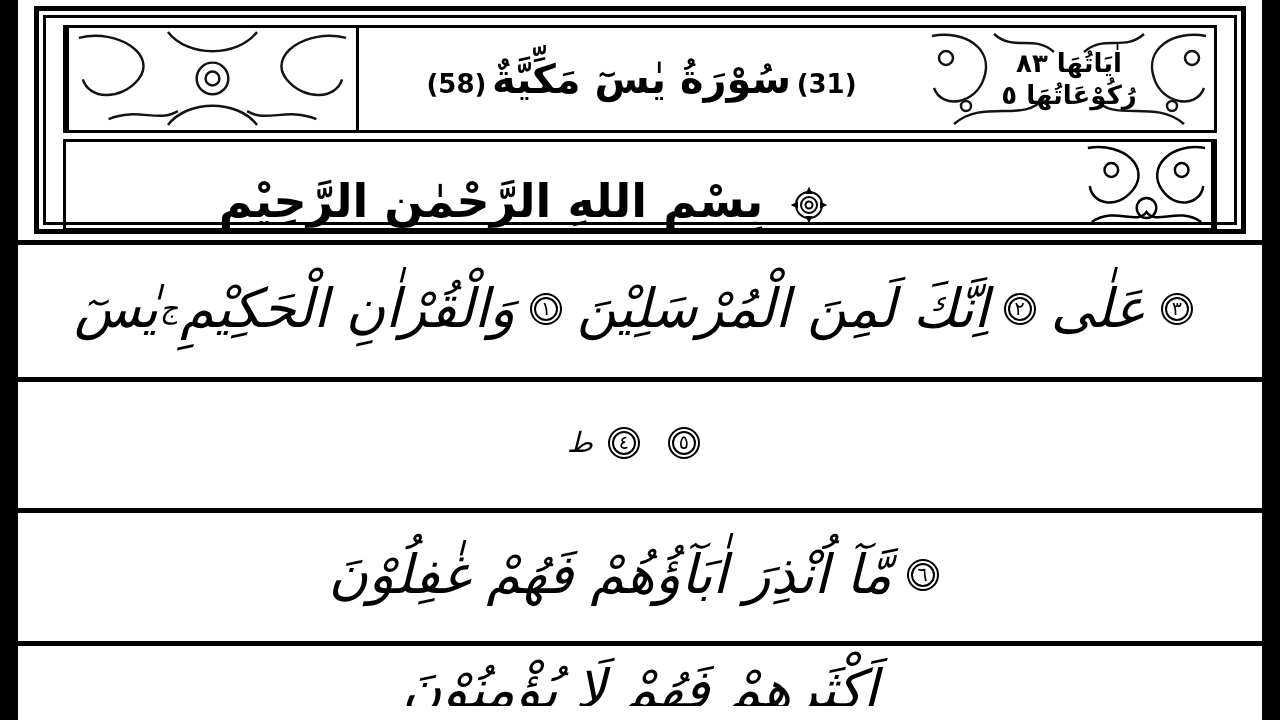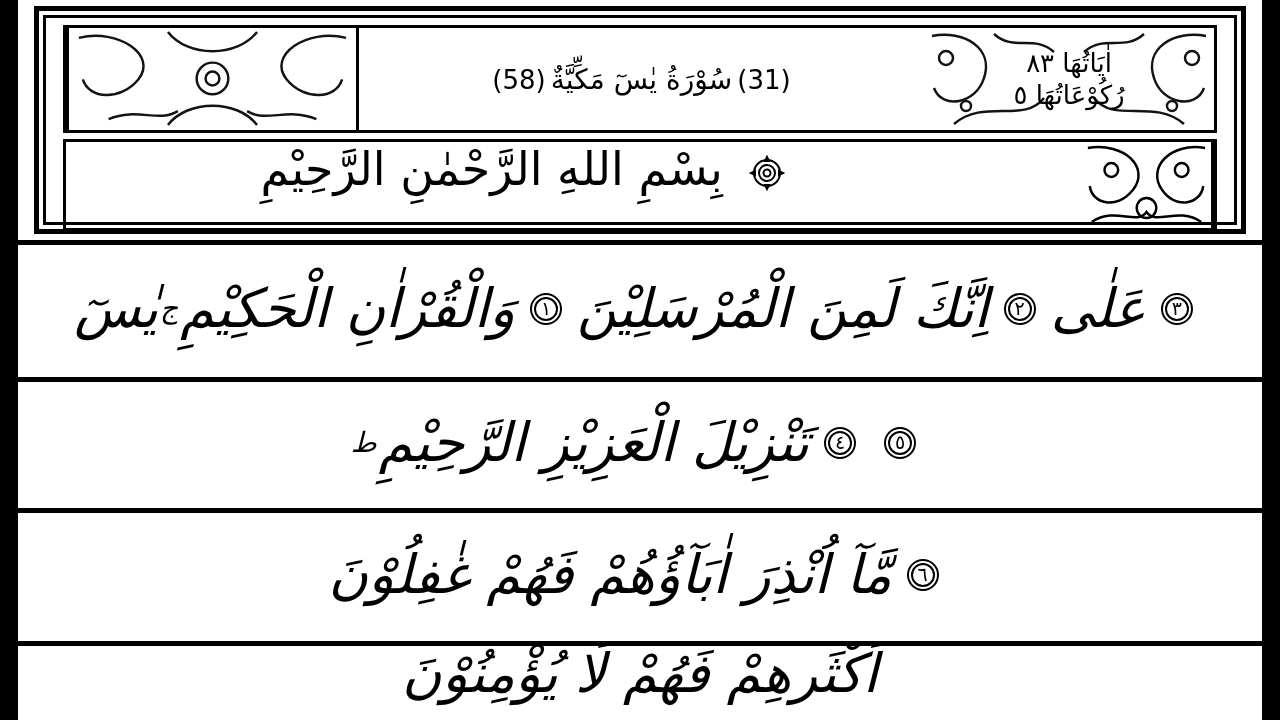--- a/index.html
+++ b/index.html
@@ -16,20 +16,21 @@
     border-left: 18px solid #000;
     border-right: 18px solid #000;
     overflow: hidden;
   }
   
   .frame-outer {
     position: absolute;
     left: 16px; right: 16px; top: 6px;
     height: 228px;
     border: 5px solid #000;
+    font-weight: bold;
   }
   .frame-inner {
     position: absolute;
     left: 4px; right: 4px; top: 4px; bottom: 4px;
     border: 3px solid #000;
   }
   
   .header-band {
     position: absolute;
     left: 24px; right: 24px; top: 14px;
@@ -50,30 +51,30 @@
     position: absolute; inset: 0;
     opacity: .92;
   }
   .cell-text {
     position: relative;
     direction: rtl;
     font-family: "DejaVu Sans", "Liberation Sans", sans-serif;
     color: #000;
     white-space: nowrap;
   }
-  .title-main { font-size: 28px; letter-spacing: 1px; }
+  .title-main { font-size: 40px; letter-spacing: 1px; }
   .meta-small { font-size: 26px; }
   .stack { display: flex; flex-direction: column; align-items: center; gap: 2px; }
   
   .bismillah-band {
     position: absolute;
     left: 24px; right: 24px; top: 128px;
     height: 92px;
     border: 3px solid #000;
-    display: flex; align-items: flex-start;
+    display: flex; align-items: flex-end;
     overflow: hidden;
   }
   .corner-orn {
     width: 132px; height: 100%;
     position: relative;
     border-right: 3px solid #000;
     flex: 0 0 132px;
   }
   .bismillah-text {
     flex: 1;
@@ -107,21 +108,21 @@
     line-height: 1.05;
     padding: 16px 14px 20px 14px;
     display: flex;
     align-items: center;
     justify-content: center;
     gap: 2px;
   }
   .line.h1 { height: 132px; }
   .line.h2 { height: 126px; }
   .line.h3 { height: 128px; }
-  .line.h4 { height: 60px; overflow: hidden; align-items: center; }
+  .line.h4 { height: 60px; overflow: hidden; align-items: flex-start; }
   .ayah-num {
     display: inline-flex;
     align-items: center; justify-content: center;
     width: 46px; height: 46px;
     margin: 0 6px;
     font-size: 19px;
     position: relative;
     flex: 0 0 auto;
   }
   .ayah-num span { position: relative; z-index: 2; }
@@ -263,21 +264,20 @@
       </span>
       <span class="ayah-num">
         <svg viewBox="0 0 46 46">
             <g fill="none" stroke="#000" stroke-width="2">
               <circle cx="23" cy="23" r="15"></circle>
               <circle cx="23" cy="23" r="11"></circle>
             </g>
           </svg>
         <span>٤</span>
       </span>
-      <span class="seg">تَنْزِيْلَ الْعَزِيْزِ الرَّحِيْمِ</span>
       <span class="seg" style="font-size:28px">ط</span>
     </div>
 
     <div class="rule"></div>
 
     <div class="line h3">
       <span class="ayah-num">
         <svg viewBox="0 0 46 46">
             <g fill="none" stroke="#000" stroke-width="2">
               <circle cx="23" cy="23" r="15"></circle>

